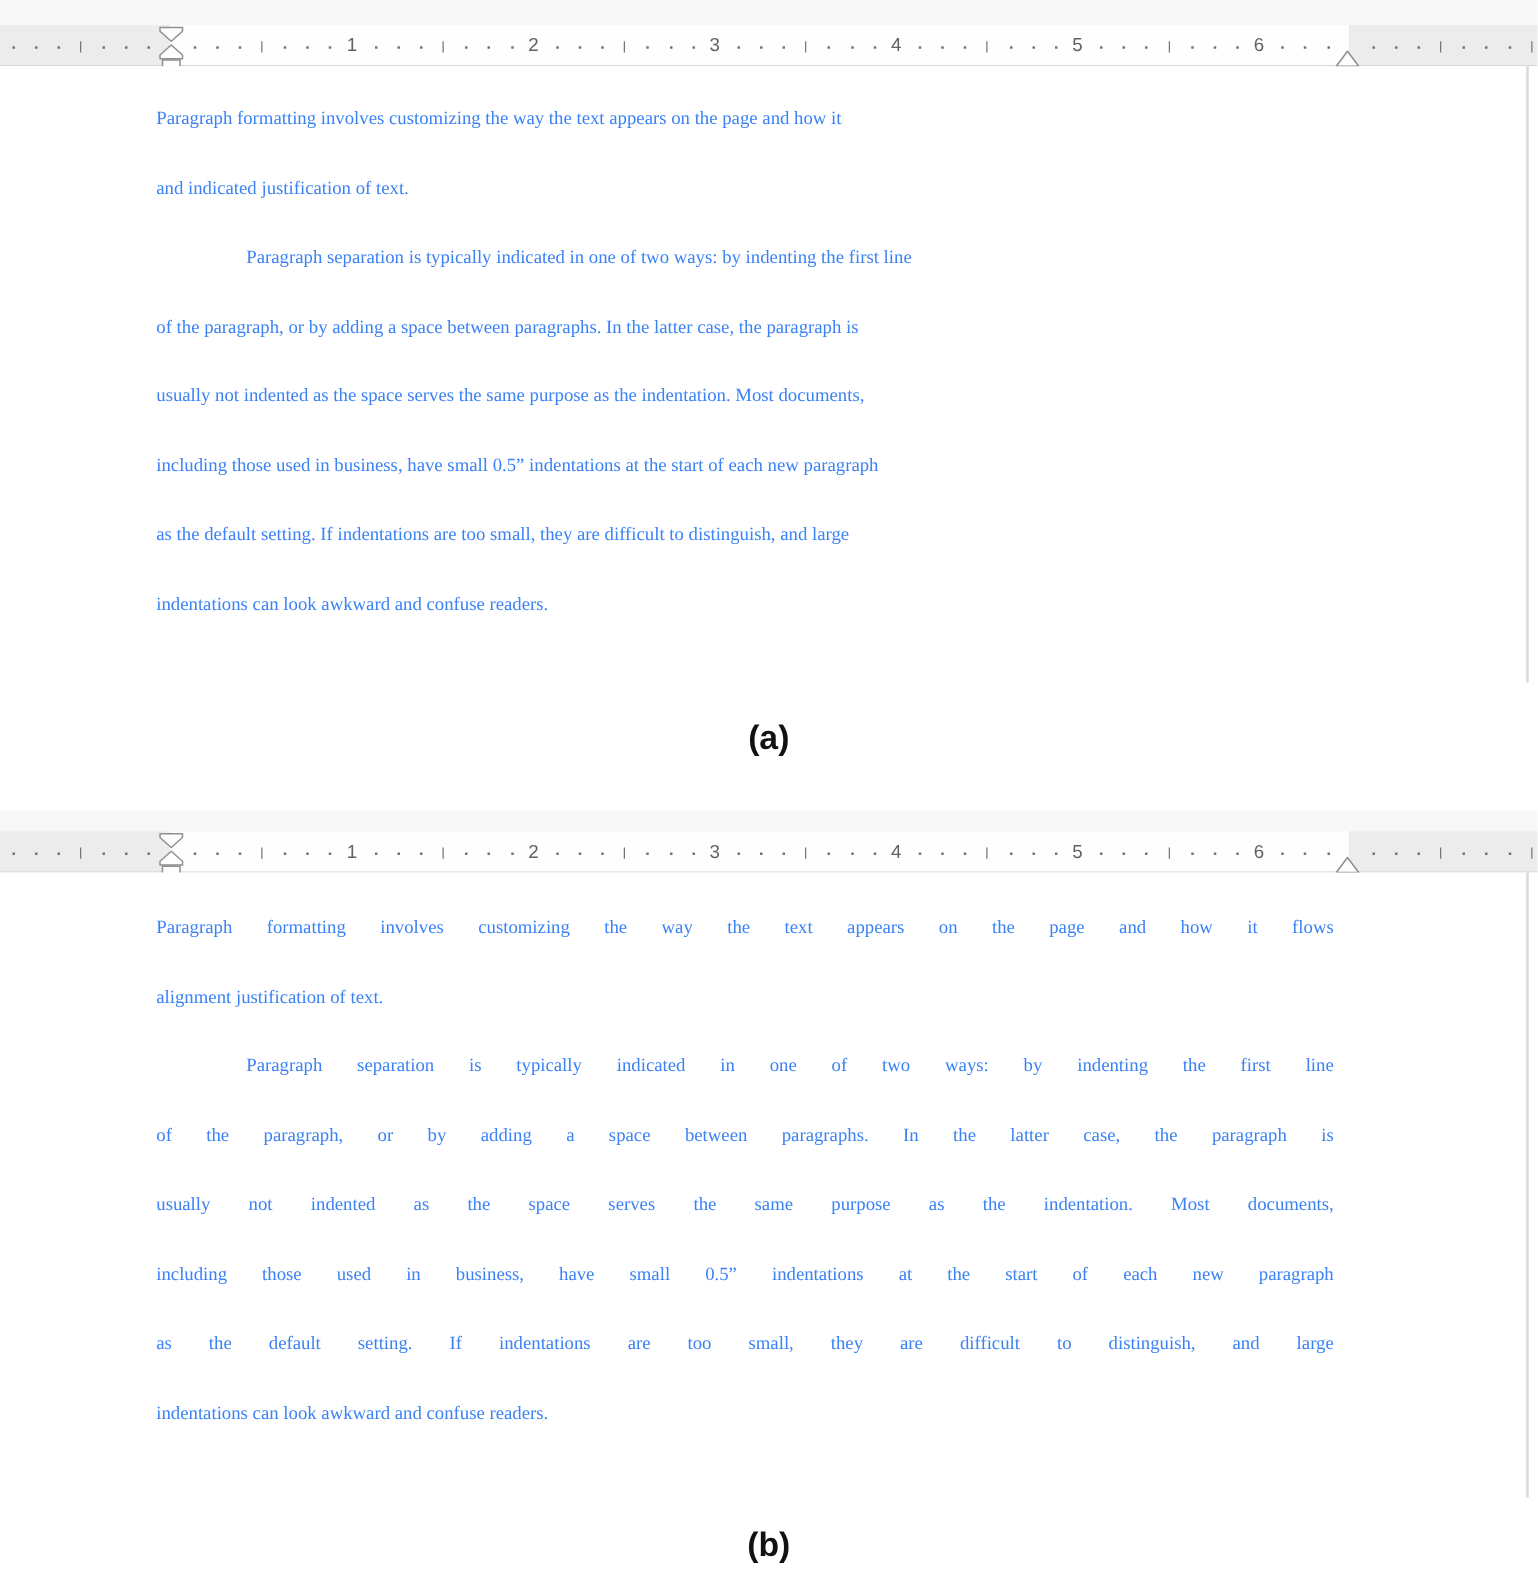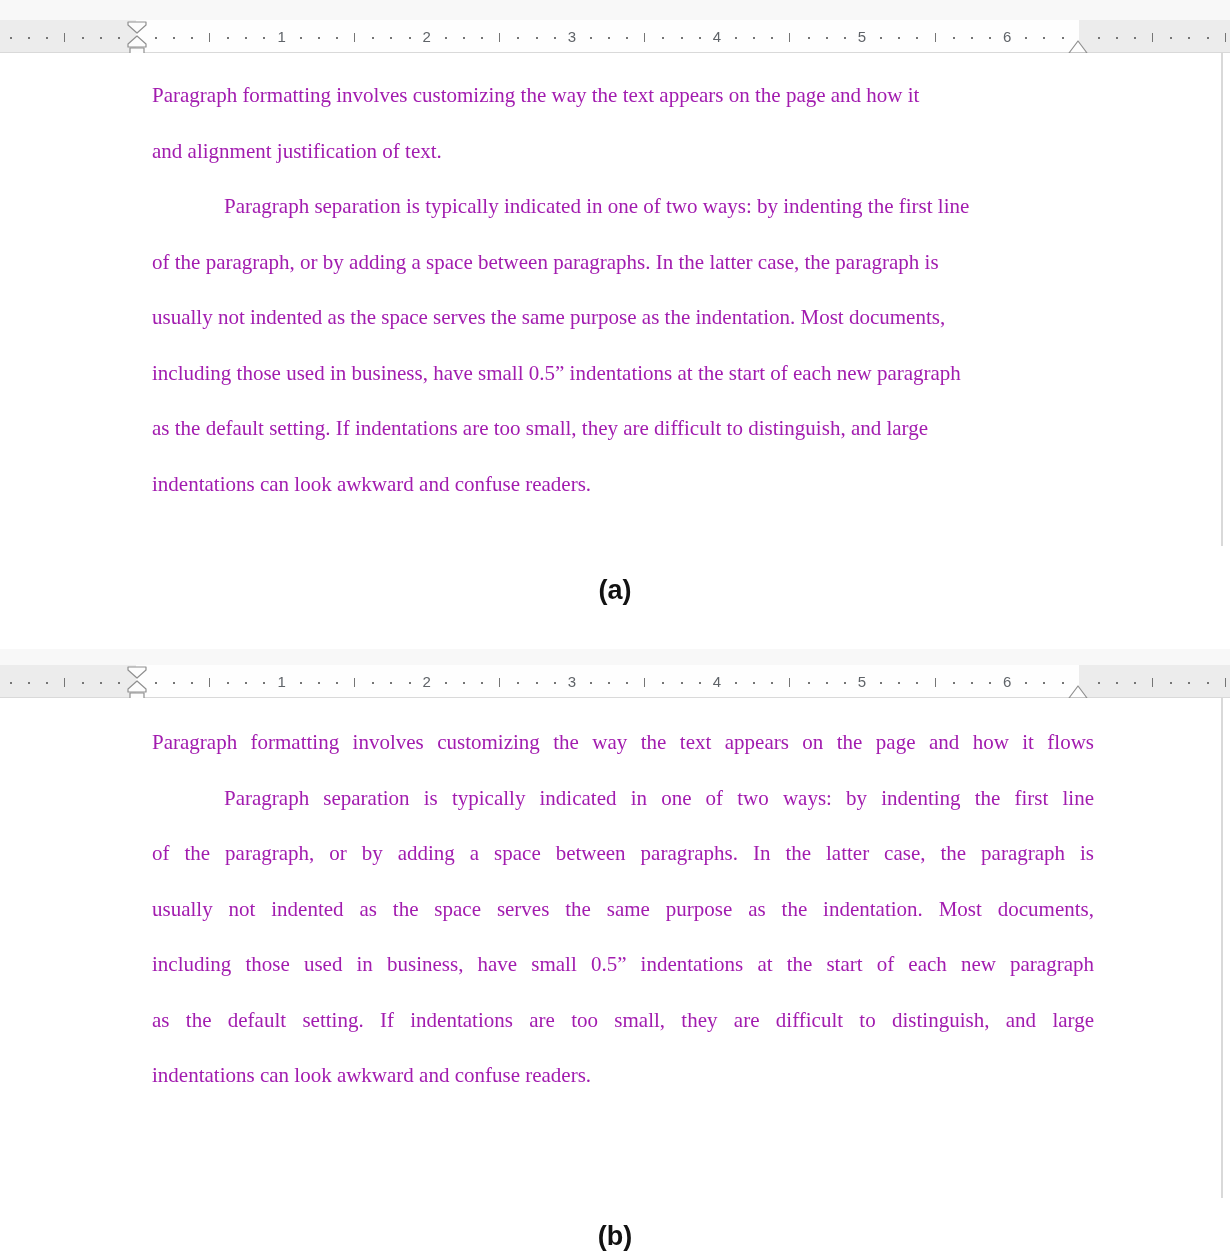--- a/index.html
+++ b/index.html
@@ -22,22 +22,22 @@
   .tick.mid{width:1px;height:9px;background:#757575;top:13px;}
   .tick.num{
     top:9px;font-family:"Liberation Sans",sans-serif;font-size:15px;line-height:15px;
     color:#5f6368;transform:translateX(-50%);
   }
   .ruler svg{position:absolute;overflow:visible;}
   .ruler svg .mk{fill:#fdfdfd;stroke:#8f8f8f;stroke-width:1.2;stroke-linejoin:round;}
   
   .doc{position:absolute;left:0;width:1230px;background:#ffffff;}
   .textblock{
-    position:absolute;left:152px;width:942px;color:#a21caf;
-    font-size:21px;line-height:55.5px;
+    position:absolute;left:125px;width:942px;color:#3b82f6;
+    font-size:15px;line-height:55.5px;
   }
   .line{height:55.5px;overflow:hidden;box-sizing:border-box;width:100%;}
   .line.indent{padding-left:72px;}
   .textblock.justify .line.j{text-align:justify;text-align-last:justify;}
   .page-edge{position:absolute;left:1221px;width:2px;background:#d9d9d9;}
   
   .caption{
     position:absolute;left:0;width:1230px;text-align:center;
     font-family:"Liberation Sans",sans-serif;font-weight:bold;
     font-size:27px;line-height:34px;color:#121212;
@@ -124,21 +124,21 @@
     <rect class="mk" x="4" y="28" width="14" height="8"></rect>
   </svg>
   <svg width="22" height="16" viewBox="0 0 22 16" style="left:1067px;top:19px">
     <polygon class="mk" points="11,2 20,14 2,14"></polygon>
   </svg>
 </div>
 
 <div class="doc" style="top:53px;height:517px">
   <div class="textblock" id="textA" style="top:15px">
       <div class="line">Paragraph formatting involves customizing the way the text appears on the page and how it</div>
-      <div class="line">and alignment justification of text.</div>
+      <div class="line">and indicated justification of text.</div>
       <div class="line indent">Paragraph separation is typically indicated in one of two ways: by indenting the first line</div>
       <div class="line">of the paragraph, or by adding a space between paragraphs. In the latter case, the paragraph is</div>
       <div class="line">usually not indented as the space serves the same purpose as the indentation. Most documents,</div>
       <div class="line">including those used in business, have small 0.5” indentations at the start of each new paragraph</div>
       <div class="line">as the default setting. If indentations are too small, they are difficult to distinguish, and large</div>
       <div class="line">indentations can look awkward and confuse readers.</div>
     </div>
 </div>
 <div class="page-edge" style="top:53px;height:493px"></div>
 
@@ -222,20 +222,21 @@
     <rect class="mk" x="4" y="28" width="14" height="8"></rect>
   </svg>
   <svg width="22" height="16" viewBox="0 0 22 16" style="left:1067px;top:19px">
     <polygon class="mk" points="11,2 20,14 2,14"></polygon>
   </svg>
 </div>
 
 <div class="doc" style="top:698px;height:512px">
   <div class="textblock justify" id="textB" style="top:17px">
       <div class="line j">Paragraph formatting involves customizing the way the text appears on the page and how it flows</div>
+      <div class="line">alignment justification of text.</div>
       <div class="line indent j">Paragraph separation is typically indicated in one of two ways: by indenting the first line</div>
       <div class="line j">of the paragraph, or by adding a space between paragraphs. In the latter case, the paragraph is</div>
       <div class="line j">usually not indented as the space serves the same purpose as the indentation. Most documents,</div>
       <div class="line j">including those used in business, have small 0.5” indentations at the start of each new paragraph</div>
       <div class="line j">as the default setting. If indentations are too small, they are difficult to distinguish, and large</div>
       <div class="line">indentations can look awkward and confuse readers.</div>
     </div>
 </div>
 <div class="page-edge" style="top:698px;height:500px"></div>
 

